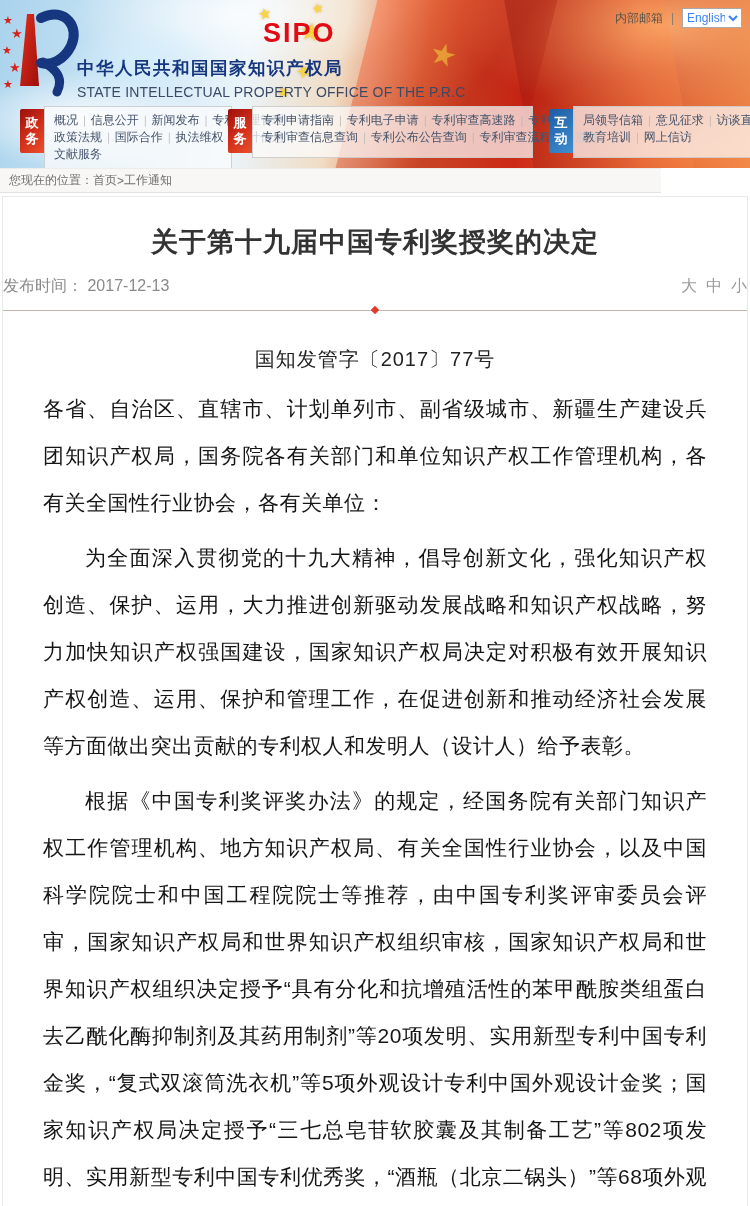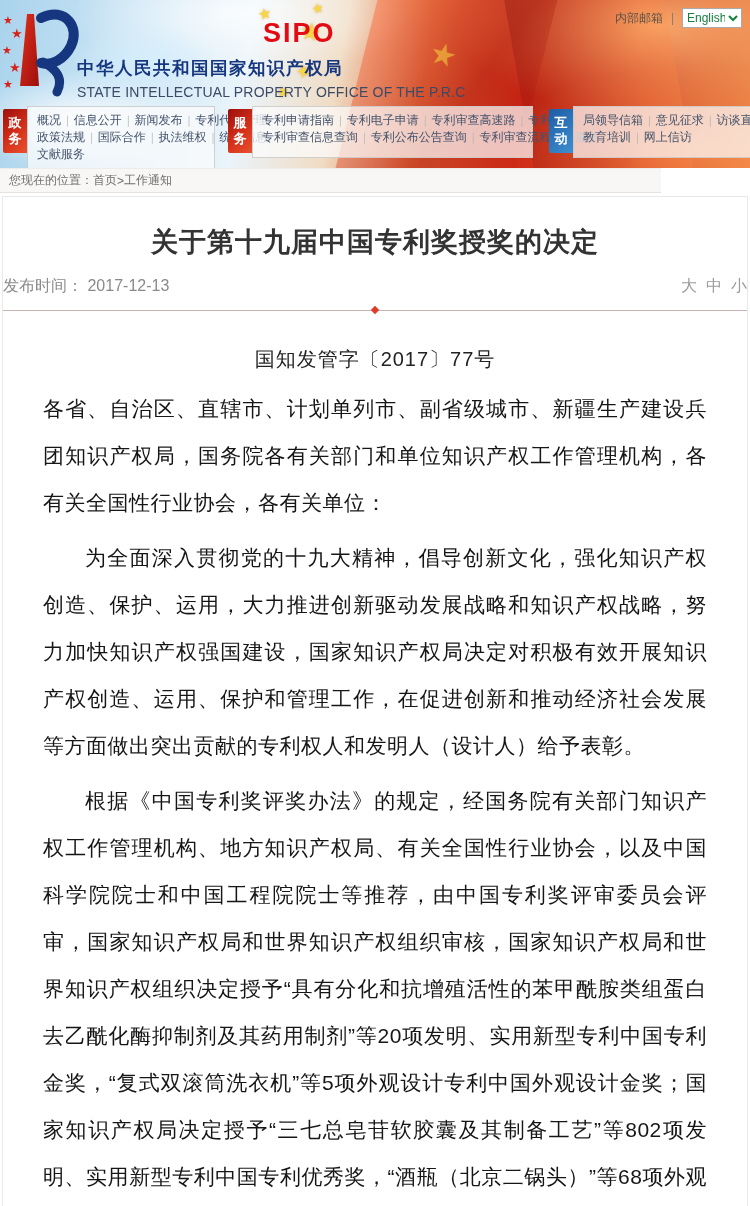--- a/index.html
+++ b/index.html
@@ -27,42 +27,42 @@
   .fold2 { left:520px; top:-30px; width:160px; height:240px;
     background:linear-gradient(100deg, rgba(120,5,5,.30), rgba(255,140,70,.25) 70%);
     transform:skewX(10deg); }
   .flag-star { position:absolute; color:#f7d642; text-shadow:0 0 3px rgba(200,120,0,.6);
     transform:rotate(-12deg); pointer-events:none; line-height:1; }
 
   .topbar { position:absolute; top:8px; right:8px; display:flex; align-items:center; gap:8px; z-index:5; }
   .mailbox { font-size:12px; color:#5c5246; cursor:pointer; }
   .mail-sep { color:#8a7c6c; font-size:12px; }
   .lang-select {
-    width:60px; height:20px; font-size:12px; color:#15803d;
+    width:60px; height:20px; font-size:12px; color:#3b82f6;
     border:1px solid #aaa; background:#fff;
     font-family:"Liberation Sans",sans-serif;
   }
 
   .logo-art { position:absolute; left:2px; top:6px; z-index:2; }
   .globe {
     position:absolute; left:68px; top:22px; width:150px; height:80px; border-radius:50%;
     background:radial-gradient(ellipse at center, rgba(214,238,252,.9), rgba(214,238,252,0) 70%);
     z-index:1;
   }
   .logo-text { position:absolute; left:77px; top:20px; z-index:3; width:290px; }
   .sipo { font-size:27px; font-weight:bold; color:#e30b13; letter-spacing:2px;
     margin-left:186px; line-height:1; font-style:normal; }
   .cn-title { font-size:17.5px; font-weight:bold; color:#16377f; letter-spacing:1.5px;
     margin-top:9px; white-space:nowrap; }
   .en-title { font-size:14px; color:#3b4a66; letter-spacing:.2px; margin-top:4px; white-space:nowrap; }
 
   
   .nav-row { position:absolute; left:0; top:106px; width:750px; height:62px; z-index:4; }
   .nav-group { position:absolute; display:flex; align-items:flex-start; }
-  .ng-1 { left:3px; }  .ng-2 { left:228px; } .ng-3 { left:549px; }
+  .ng-1 { left:20px; }  .ng-2 { left:228px; } .ng-3 { left:549px; }
   .nav-label {
     width:24px; min-height:44px; padding:6px 4px; margin-top:3px;
     font-size:13px; font-weight:bold; color:#fff; line-height:16px; text-align:center;
     border-radius:2px 0 0 2px; cursor:pointer;
   }
   .label-red  { background:linear-gradient(135deg,#9c0f0b,#d5301a 55%,#e8512d); }
   .label-blue { background:linear-gradient(135deg,#1d5ca4,#3e8ed0); }
   .nav-panel {
     background:rgba(252,252,252,.72); border:1px solid rgba(200,200,200,.85);
     padding:5px 9px; min-height:52px;

